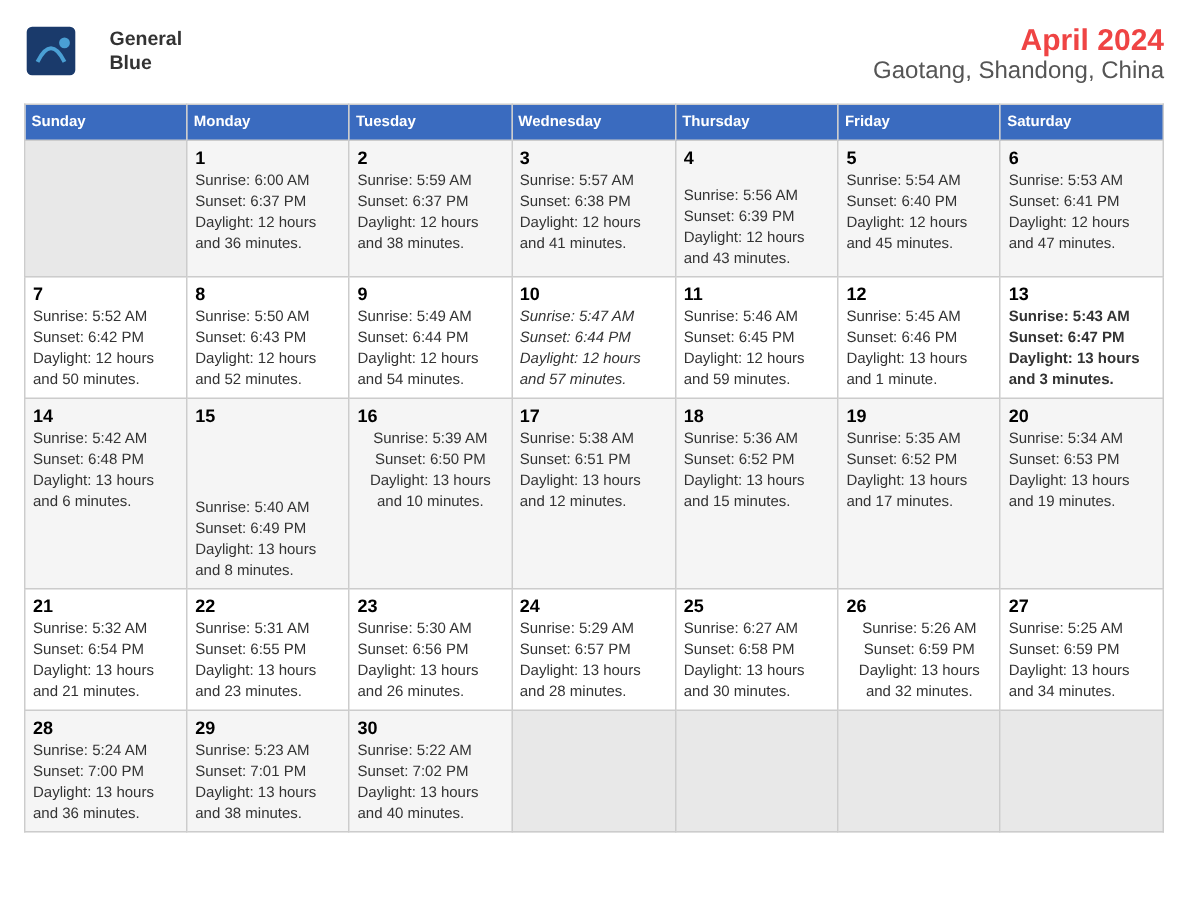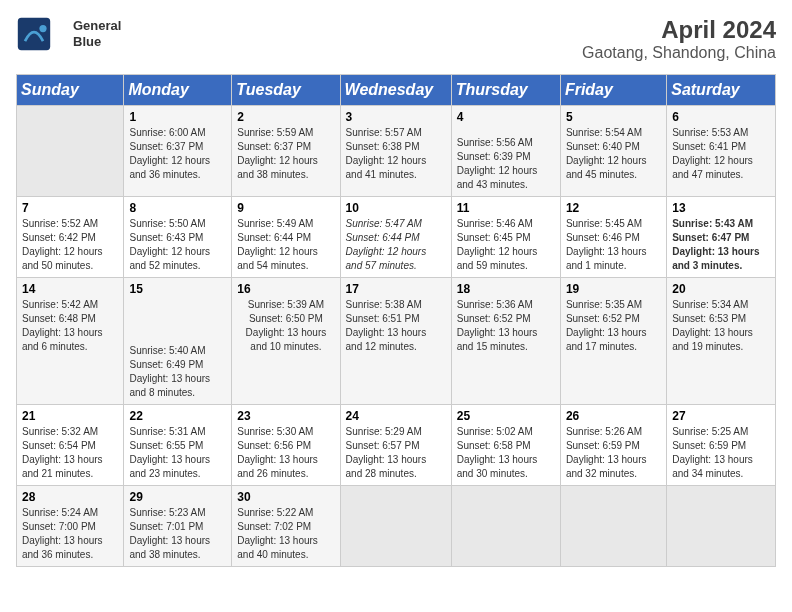--- a/index.html
+++ b/index.html
@@ -30,43 +30,42 @@
       line-height: 1.2;
     }
     .logo-icon {
       width: 36px;
       height: 36px;
     }
     .title-block {
       text-align: right;
     }
     .main-title {
-      font-size: 24px;
+      font-size: 20px;
       font-weight: bold;
-      color: #404040;
+      color: #ef4444;
       text-align: right;
     }
     .subtitle {
       font-size: 16px;
       color: #555;
     }
     table {
       width: 100%;
       border-collapse: collapse;
       font-size: 11px;
     }
     thead tr th {
       background-color: #3a6bbf;
       color: #fff;
       padding: 6px 4px;
       text-align: left;
-      font-size: 16px;
+      font-size: 10px;
       font-weight: bold;
       border: 1px solid #ccc;
-      font-style: italic;
     }
     tbody tr td {
       border: 1px solid #ccc;
       padding: 4px 5px;
       vertical-align: top;
       width: 113px;
     }
     tbody tr:nth-child(odd) td {
       background-color: #f5f5f5;
     }
@@ -293,28 +292,28 @@
         </td>
         <td>
           <span class="day-number">24</span>
           <div class="day-info" style="white-space: pre-line;">Sunrise: 5:29 AM
 Sunset: 6:57 PM
 Daylight: 13 hours
 and 28 minutes.</div>
         </td>
         <td>
           <span class="day-number">25</span>
-          <div class="day-info" style="white-space: pre-line;">Sunrise: 5:02 AM
+          <div class="day-info" style="white-space: pre-line;">Sunrise: 6:27 AM
 Sunset: 6:58 PM
 Daylight: 13 hours
 and 30 minutes.</div>
         </td>
         <td>
           <span class="day-number">26</span>
-          <div class="day-info" style="white-space: pre-line;">Sunrise: 5:26 AM
+          <div class="day-info" style="white-space: pre-line; text-align: center;">Sunrise: 5:26 AM
 Sunset: 6:59 PM
 Daylight: 13 hours
 and 32 minutes.</div>
         </td>
         <td>
           <span class="day-number">27</span>
           <div class="day-info" style="white-space: pre-line;">Sunrise: 5:25 AM
 Sunset: 6:59 PM
 Daylight: 13 hours
 and 34 minutes.</div>

